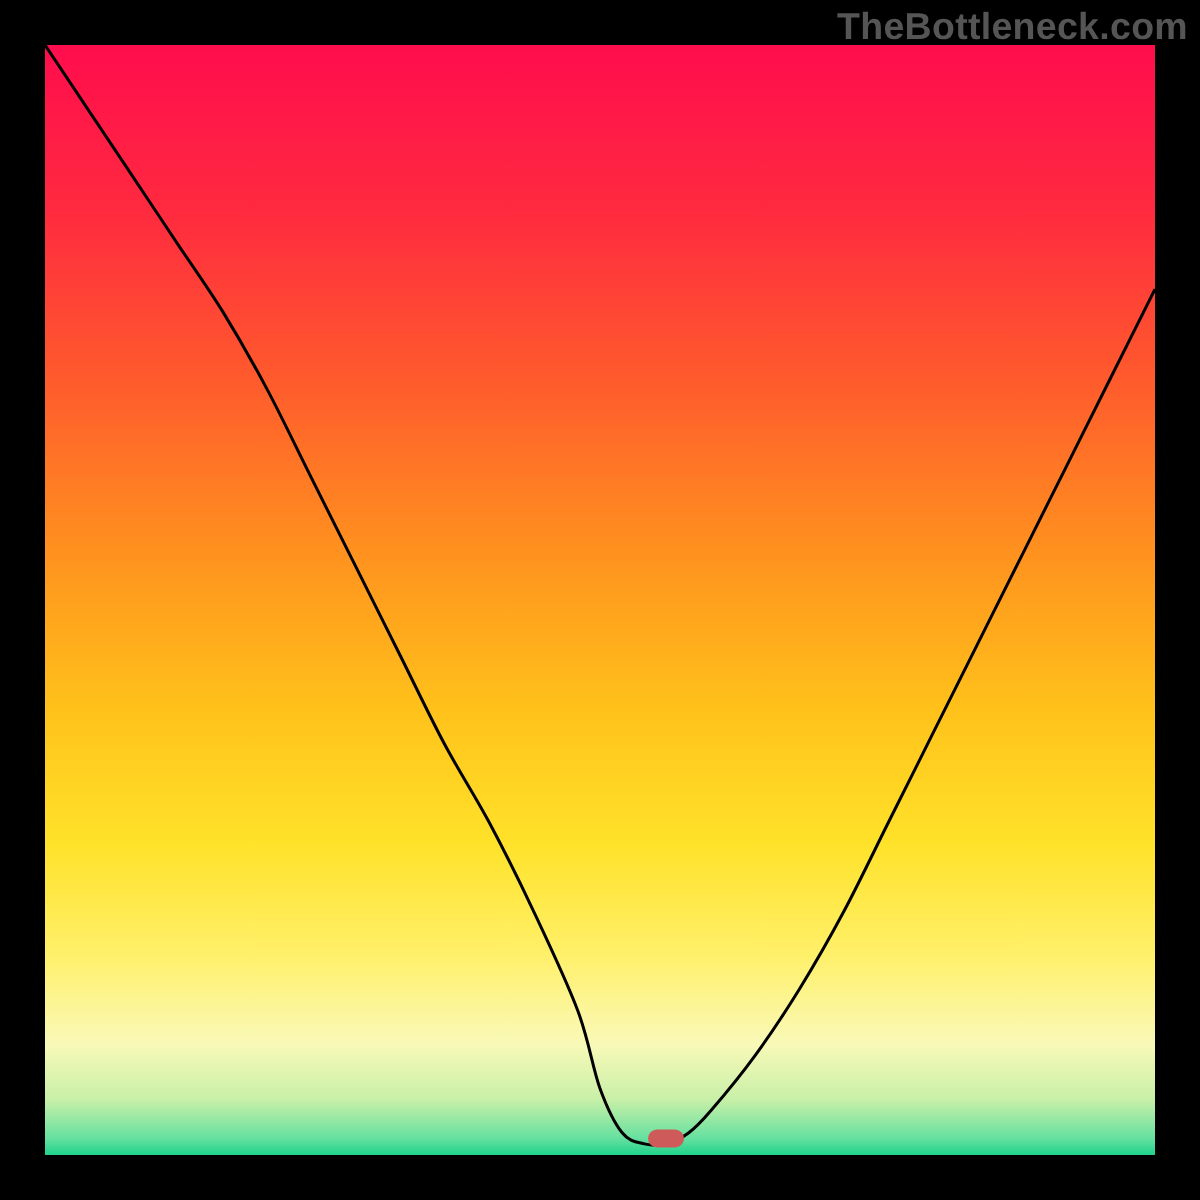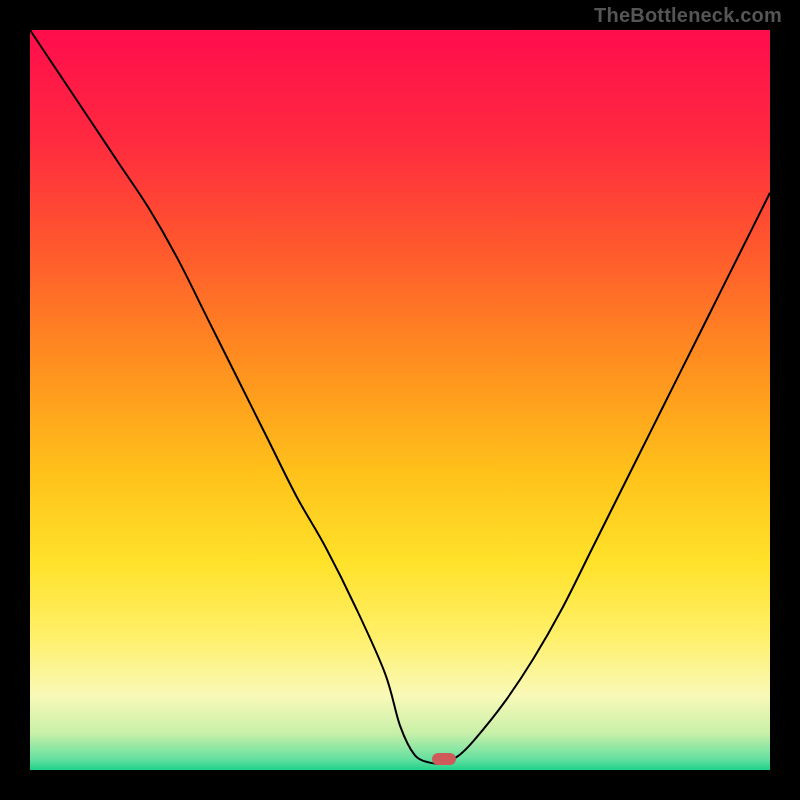--- a/index.html
+++ b/index.html
@@ -13,23 +13,23 @@
   }
   .frame {
     position: relative;
     width: 800px;
     height: 800px;
     background: #000;
   }
   .watermark {
     position: absolute;
     top: 4px;
-    right: 18px;
+    right: 8px;
     color: #555;
-    font-size: 20px;
+    font-size: 25px;
     font-weight: 600;
     letter-spacing: 0.2px;
     z-index: 20;
   }
   .plot-area {
     position: absolute;
     left: 30px;
     top: 30px;
     width: 740px;
     height: 740px;

